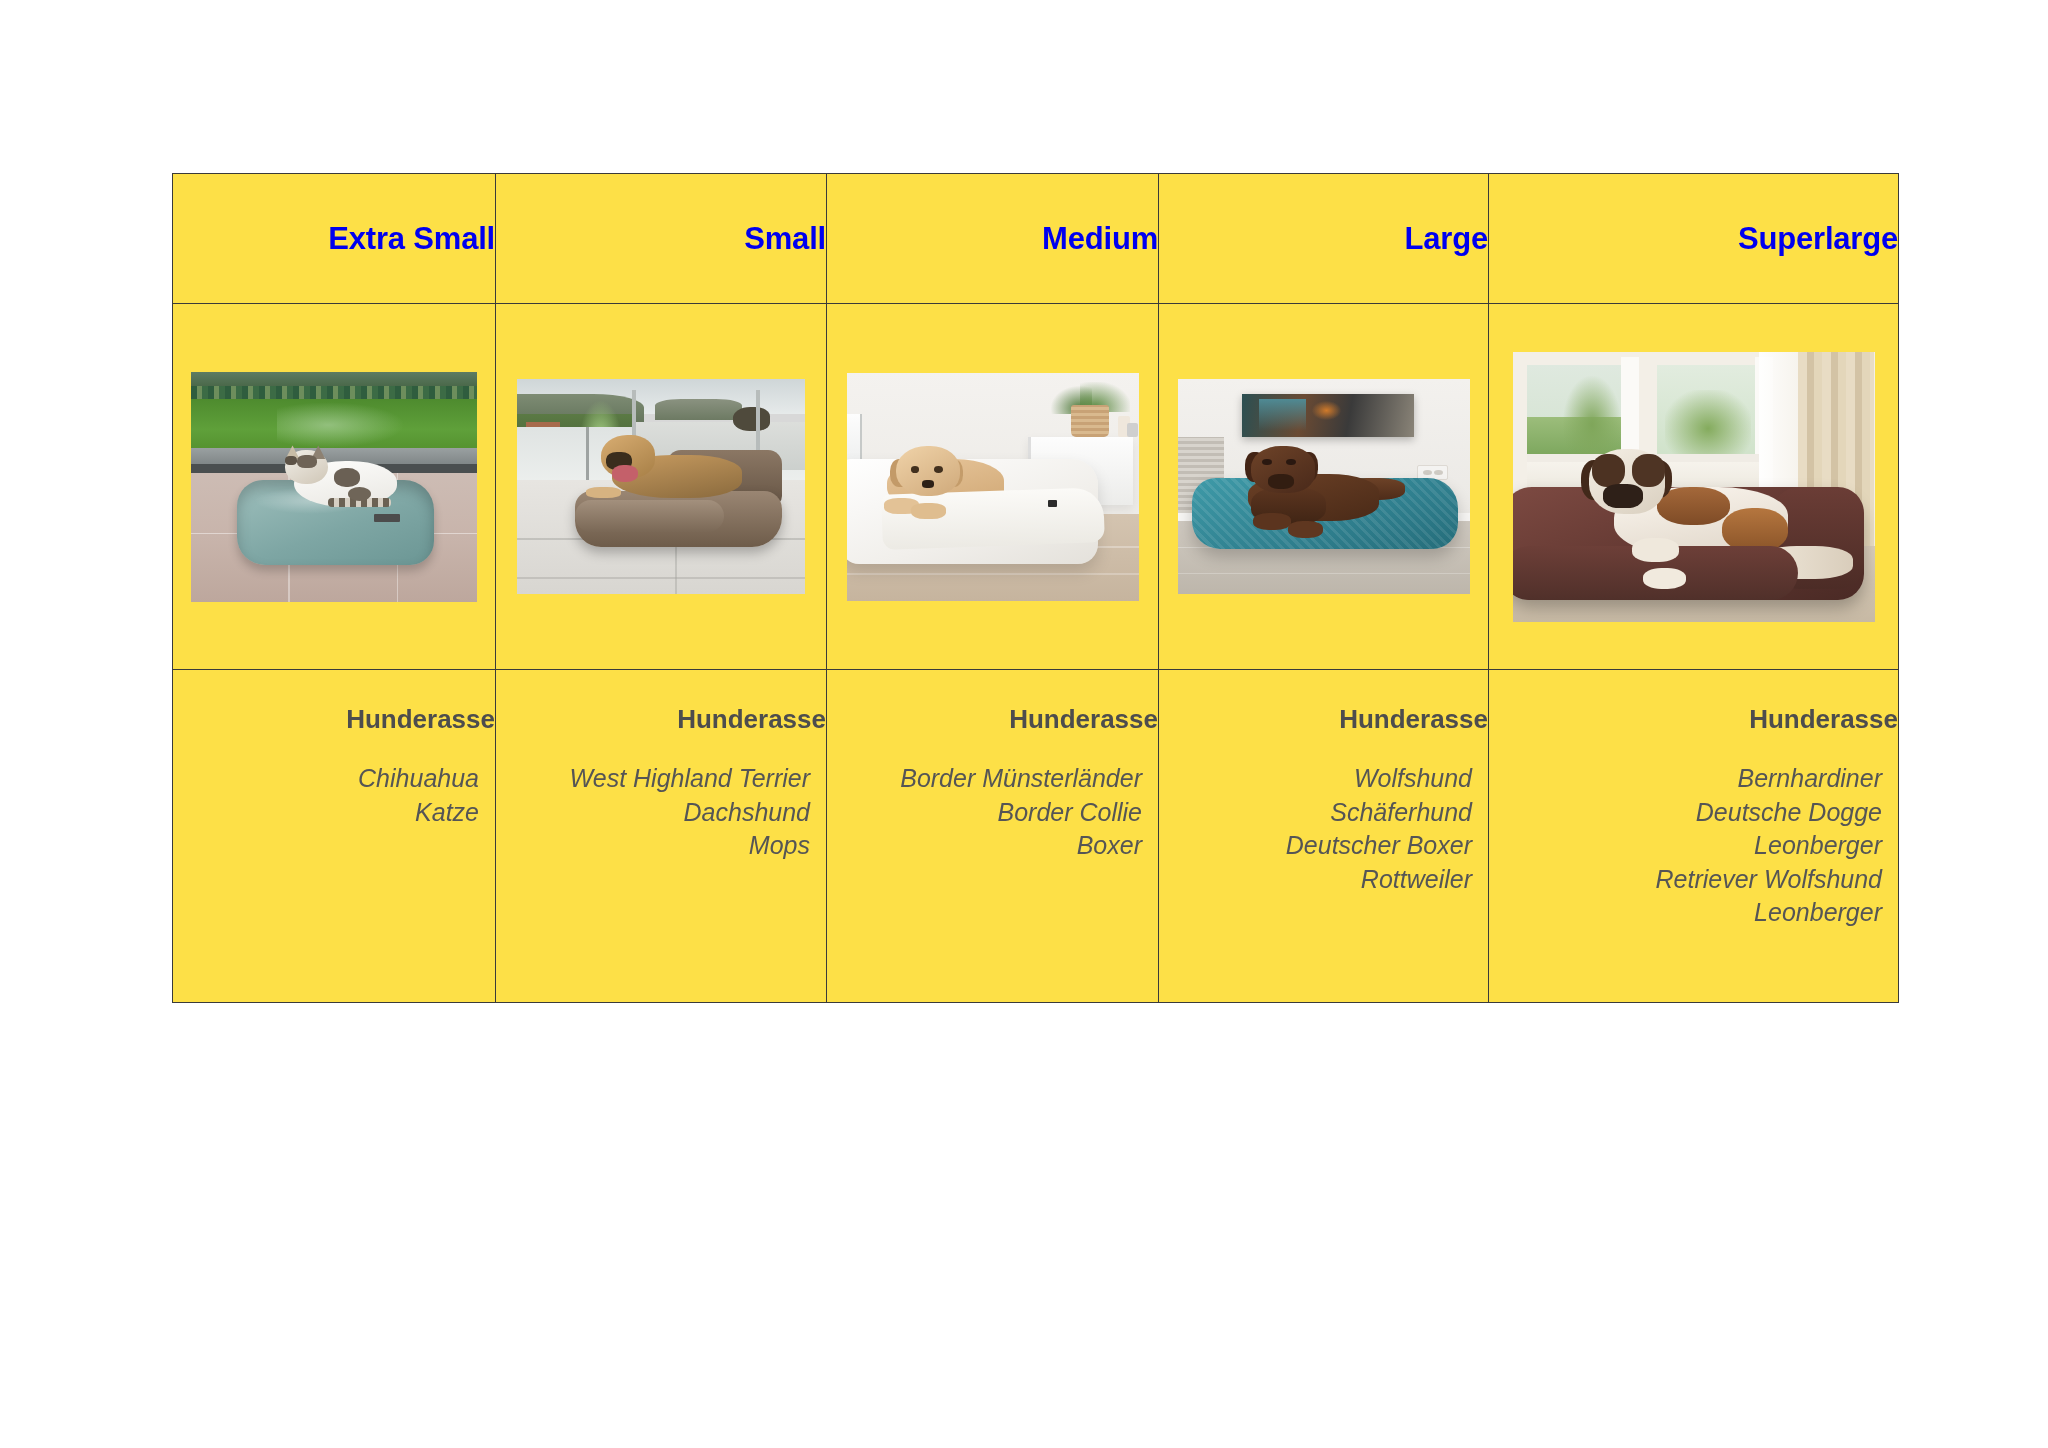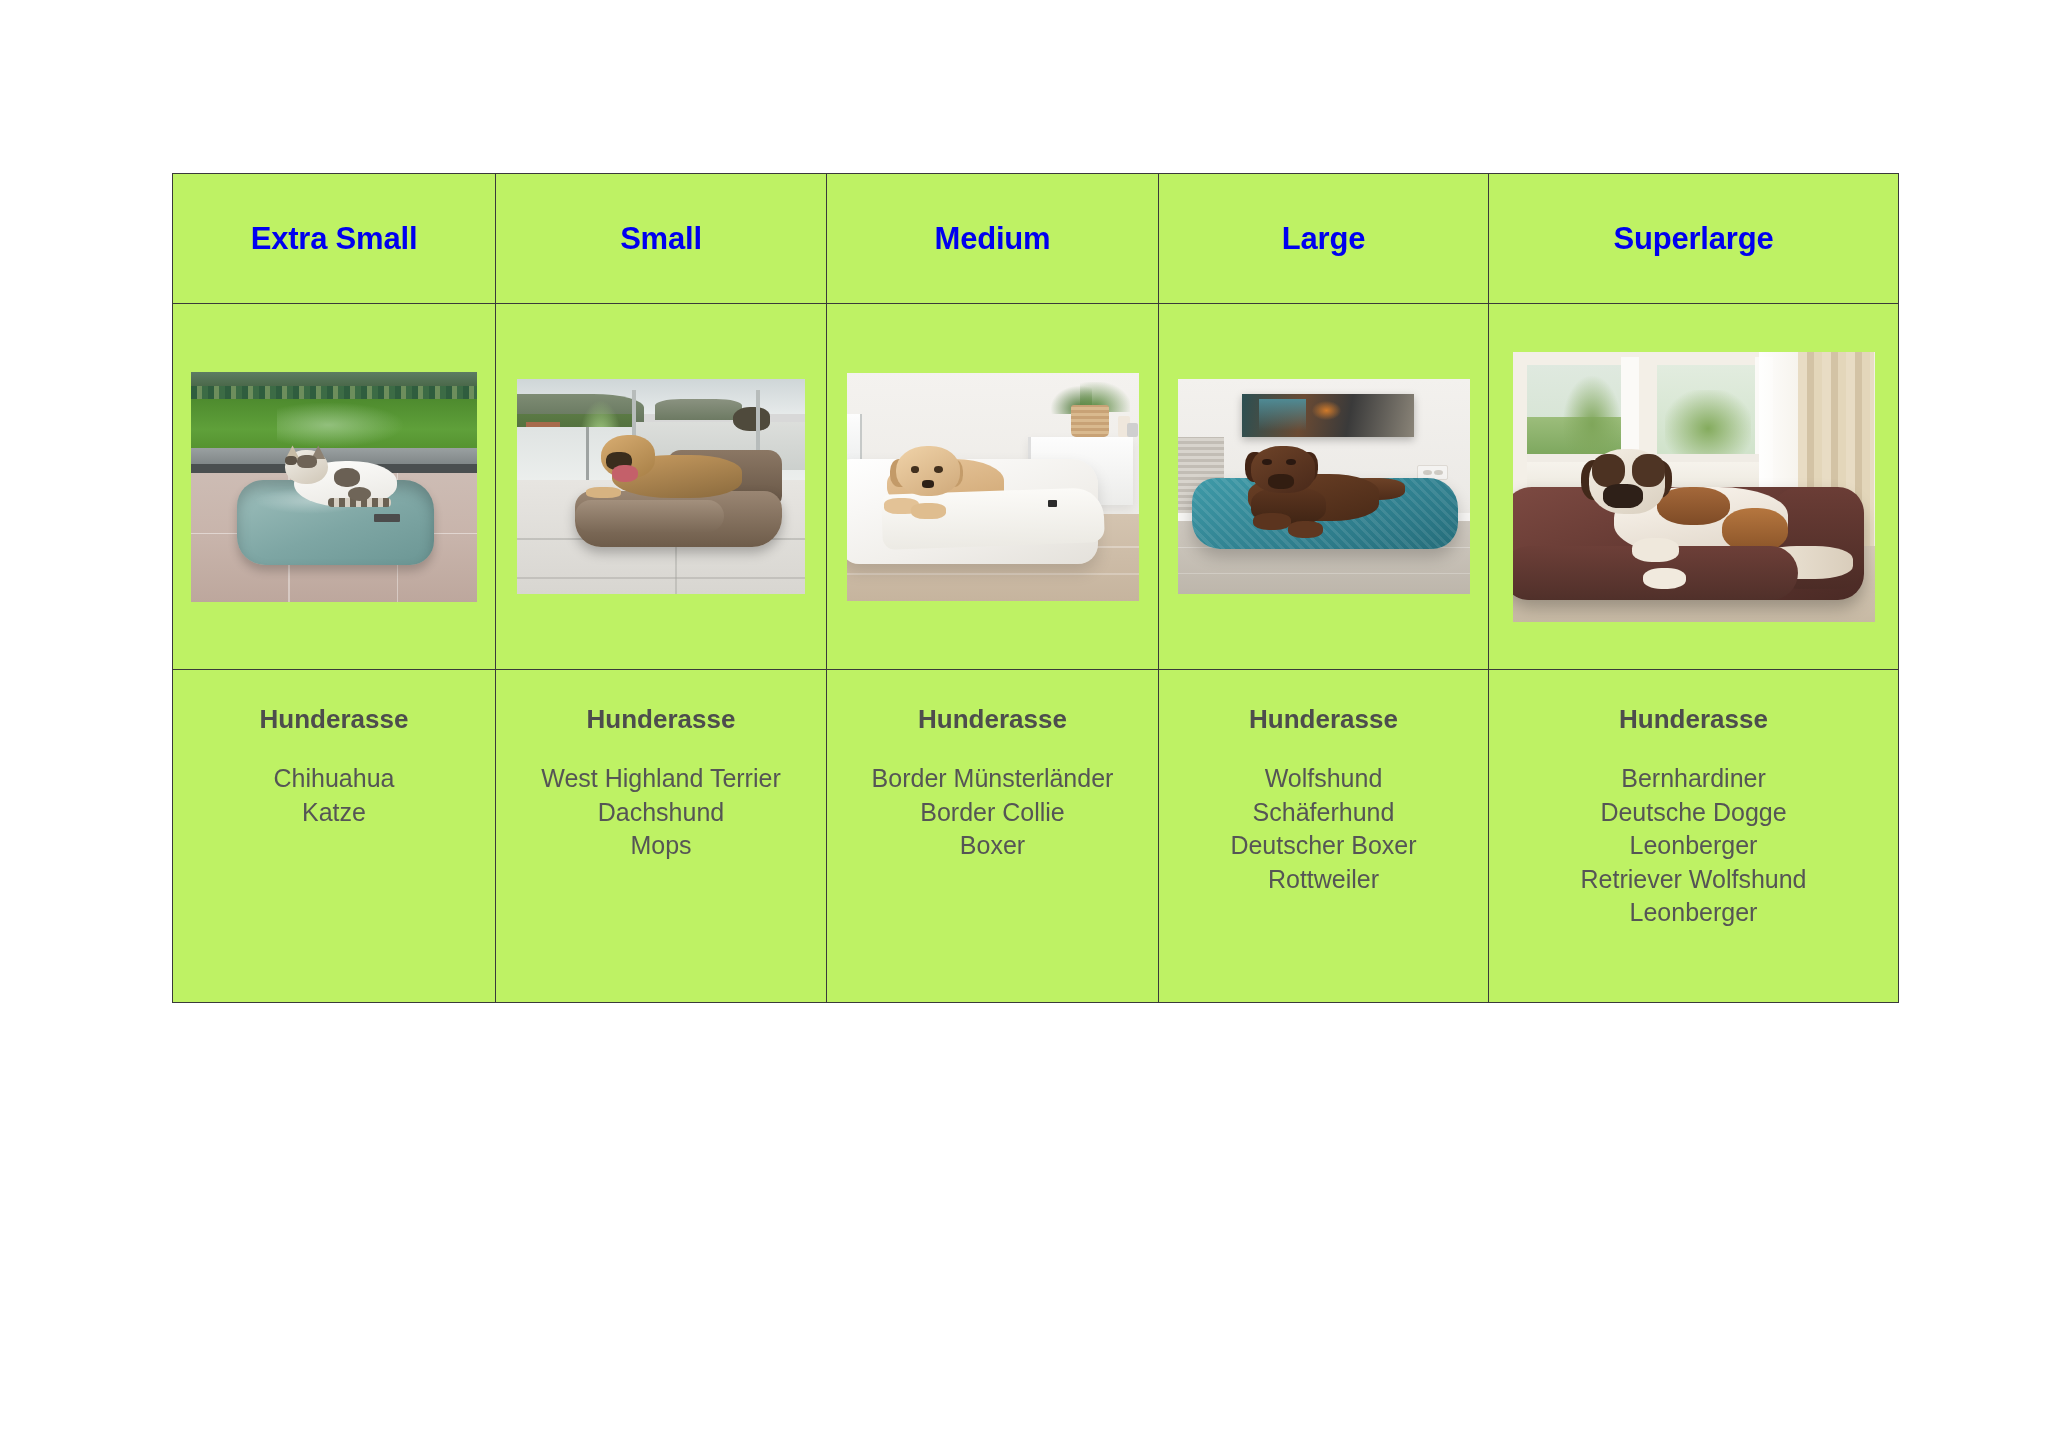--- a/index.html
+++ b/index.html
@@ -30,23 +30,23 @@
     top: 173px;
     width: 1726px;
     height: 830px;
     border-collapse: collapse;
     table-layout: fixed;
     background: #ffffff;
   }
   .size-table td {
     border: 1.5px solid #3a3a3a;
     vertical-align: middle;
-    text-align: center;
+    text-align: right;
     padding: 0;
-    background: #bef264;
+    background: #fde047;
   }
 
   col.c0 { width: 323px; }
   col.c1 { width: 331px; }
   col.c2 { width: 332px; }
   col.c3 { width: 330px; }
   col.c4 { width: 410px; }
 
   tr.row-header  td { height: 113px; }
   tr.row-photo   td { height: 319px; }
@@ -76,22 +76,23 @@
     line-height: 1.0;
   }
   .breed-title {
     color: #4d4d4d;
     font-weight: bold;
     font-size: 26px;
     margin-bottom: 30px;
   }
   .breed-list {
     list-style: none;
-    margin: 8px;
+    margin: 16px;
     padding: 0;
+    font-style: italic;
   }
   .breed-list li {
     color: #555555;
     font-size: 25px;
     line-height: 1.34;
     white-space: nowrap;
   }
 
   
   .photo-wrap {

